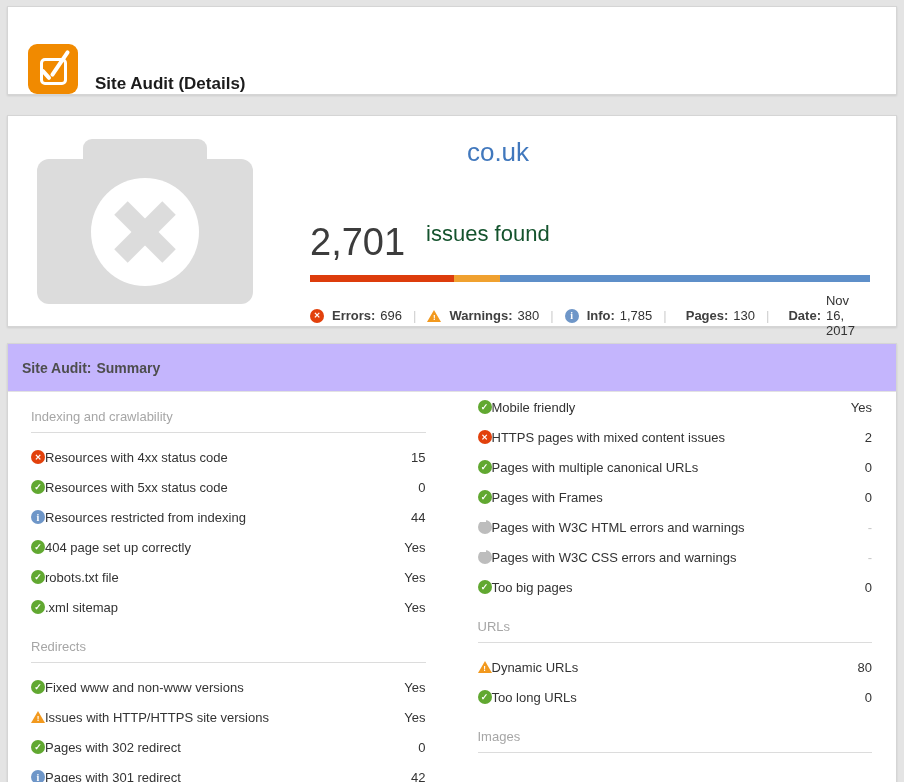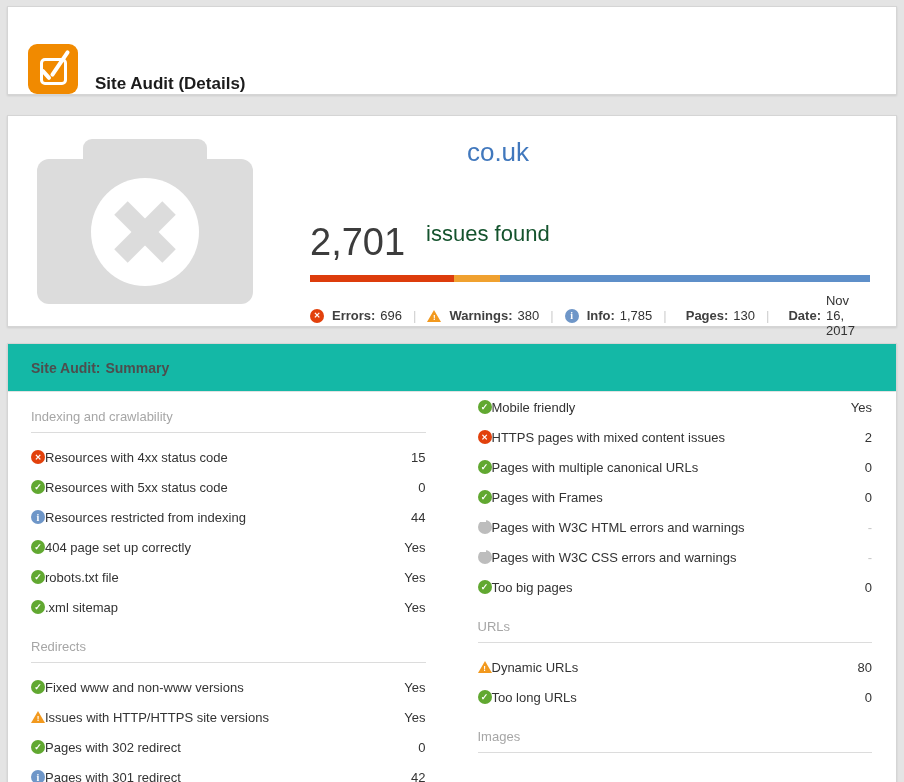--- a/index.html
+++ b/index.html
@@ -99,23 +99,23 @@
   .stats { margin-top: 11px; display: flex; align-items: center; font-size: 13px; color: #333; }
   .stat { display: flex; align-items: center; }
   .stat .lbl { font-weight: bold; color: #404040; margin-left: 8px; }
   .stat .val { margin-left: 5px; }
   .stat-sep { color: #cfcfcf; margin: 0 11px; font-size: 13px; }
 
   
   .summary-card { height: 480px; }
   .summary-header {
     height: 48px; line-height: 48px;
-    background: #14b8a6;
+    background: #c4b5fd;
     border-bottom: 1px solid #e2e2e2;
-    padding-left: 23px;
+    padding-left: 14px;
     font-size: 14px; font-weight: bold; color: #4d4d4d;
   }
   .summary-header .subtitle { margin-left: 5px; }
   .columns { display: flex; gap: 52px; padding: 0 24px 20px 23px; }
   .col { flex: 1; min-width: 0; }
   .sec-title {
     font-size: 13px; color: #a6a6a6;
     padding: 17px 0 8px;
     border-bottom: 1px solid #dcdcdc;
     margin-bottom: 9px;

